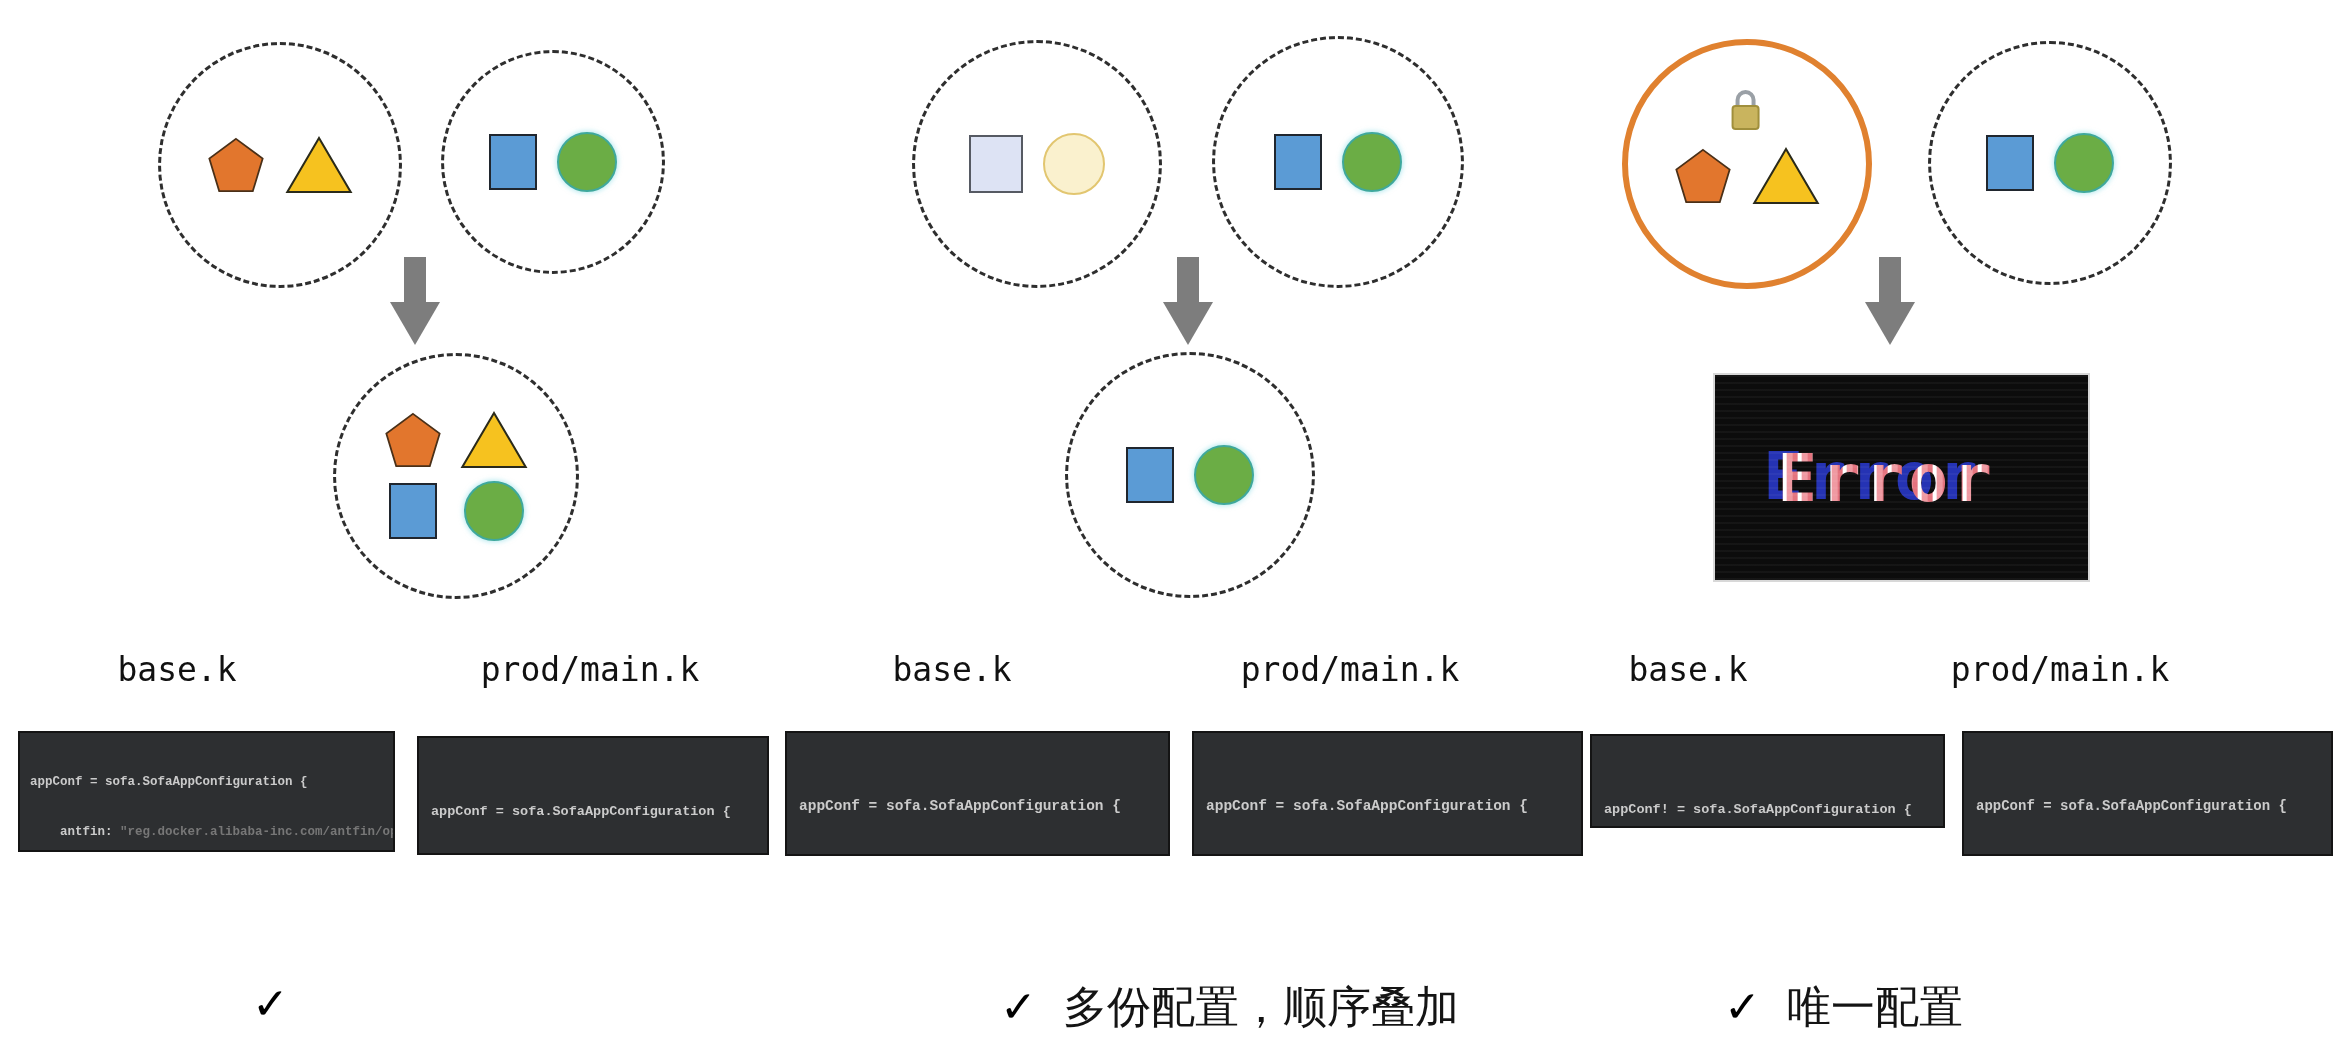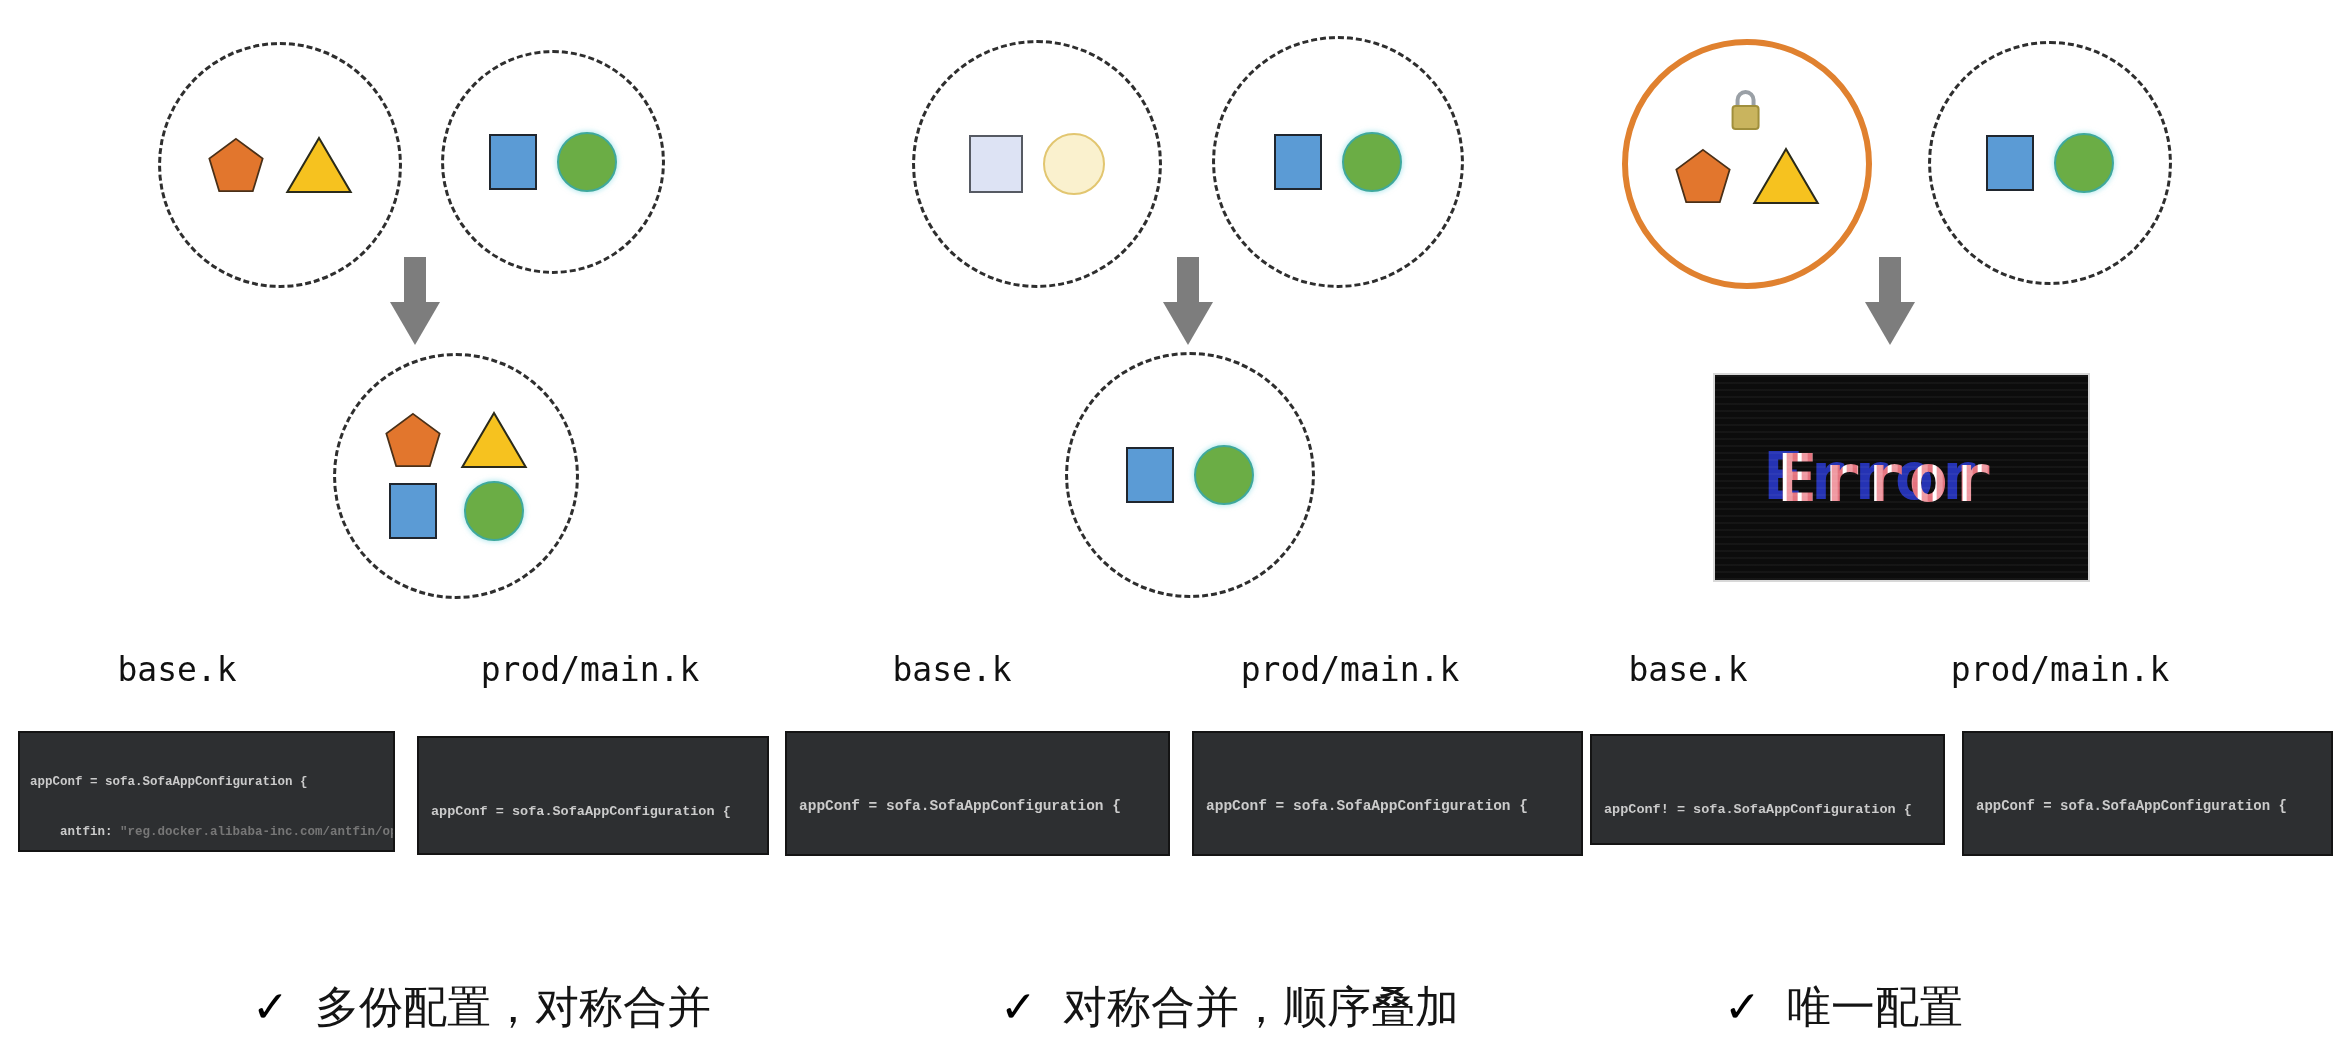--- a/index.html
+++ b/index.html
@@ -204,38 +204,37 @@
   
 </div>
 
 <div class="code-block" style="left:1192px;top:731px;width:391px;height:125px;">
   <div><span>appConf = sofa.SofaAppConfiguration {</span></div>
   
   
   
 </div>
 
-<div class="code-block" style="left:1590px;top:734px;width:355px;height:111px;font-size:13.5px;">
+<div class="code-block" style="left:1590px;top:734px;width:355px;height:94px;font-size:13.5px;">
   <div><span>appConf! = sofa.SofaAppConfiguration {</span></div>
   
   
   
 </div>
 
 <div class="code-block" style="left:1962px;top:731px;width:371px;height:125px;font-size:14px;">
   <div><span>appConf = sofa.SofaAppConfiguration {</span></div>
   
   
   
 </div>
 
 <div class="caption" style="left:252px;">
   <span class="check">✓</span>
-  <span>多份配置，对称合并</span>
 </div>
 <div class="caption" style="left:1000px;">
   <span class="check">✓</span>
-  <span>对称合并，顺序叠加</span>
+  <span>多份配置，顺序叠加</span>
 </div>
 <div class="caption" style="left:1724px;">
   <span class="check">✓</span>
   <span>唯一配置</span>
 </div>
 
 </body></html>

